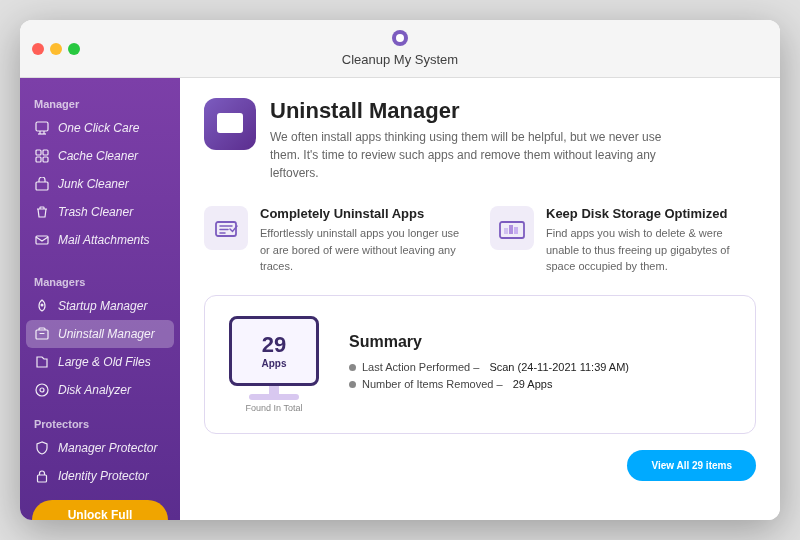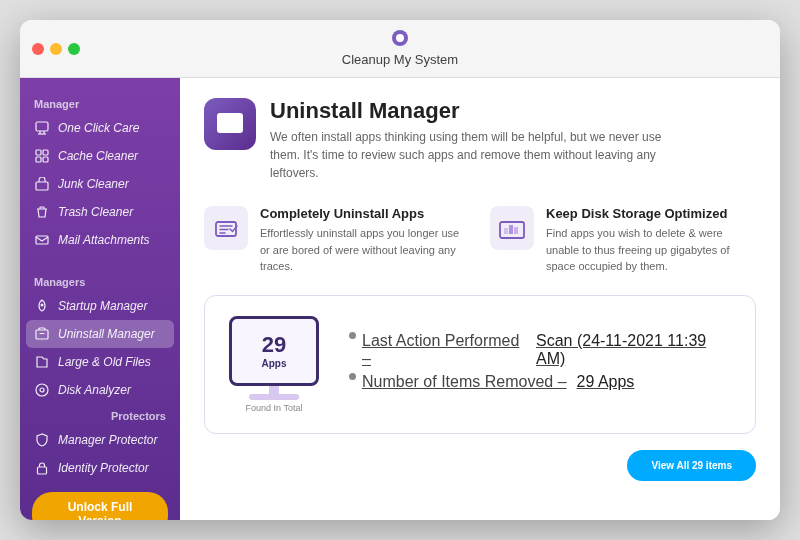--- a/index.html
+++ b/index.html
@@ -250,25 +250,25 @@
       background: #d8c8f0;
     }
     .summary-info h2 {
       font-size: 16px;
       font-weight: 700;
       color: #222;
       margin-bottom: 10px;
     }
     .summary-row {
       display: flex;
+      align-items: center;
       gap: 6px;
       margin-bottom: 5px;
-      font-size: 16px;
+      font-size: 11px;
       color: #444;
-      text-decoration: underline;
     }
     .summary-dot {
       width: 7px;
       height: 7px;
       border-radius: 50%;
       background: #888;
       flex-shrink: 0;
     }
     .summary-value {
       color: #222;
@@ -397,21 +397,21 @@
       <div class="sidebar-item">
         <div class="sidebar-item-icon">
           <svg width="14" height="14" viewBox="0 0 14 14" fill="none">
               <circle cx="7" cy="7" r="6" stroke="white" stroke-width="1.2"></circle>
               <circle cx="7" cy="7" r="2" stroke="white" stroke-width="1.2"></circle>
             </svg>
         </div>
         <span>Disk Analyzer</span>
       </div>
 
-      <div class="sidebar-section-label" style="text-align:right;">Protectors</div>
+      <div class="sidebar-section-label" style="margin-top:8px;">Protectors</div>
 
       <div class="sidebar-item">
         <div class="sidebar-item-icon">
           <svg width="14" height="14" viewBox="0 0 14 14" fill="none">
               <path d="M7 1L2 3v4c0 3 2.5 5.5 5 6 2.5-.5 5-3 5-6V3L7 1z" stroke="white" stroke-width="1.2"></path>
             </svg>
         </div>
         <span>Manager Protector</span>
       </div>
       <div class="sidebar-item">
@@ -480,20 +480,21 @@
         <div class="summary-monitor">
           <div class="monitor-screen">
             <span class="monitor-count">29</span>
             <span class="monitor-unit">Apps</span>
           </div>
           <div class="monitor-neck" style="width:10px;height:8px;background:#d8c8f0;"></div>
           <div class="monitor-base"></div>
           <span style="font-size:9px;color:#888;margin-top:3px;">Found In Total</span>
         </div>
         <div class="summary-info">
+          <h2>Summary</h2>
           <div class="summary-row">
             <div class="summary-dot"></div>
             <span>Last Action Performed –</span>
             <span class="summary-value">Scan (24-11-2021 11:39 AM)</span>
           </div>
           <div class="summary-row">
             <div class="summary-dot"></div>
             <span>Number of Items Removed –</span>
             <span class="summary-value">29 Apps</span>
           </div>

